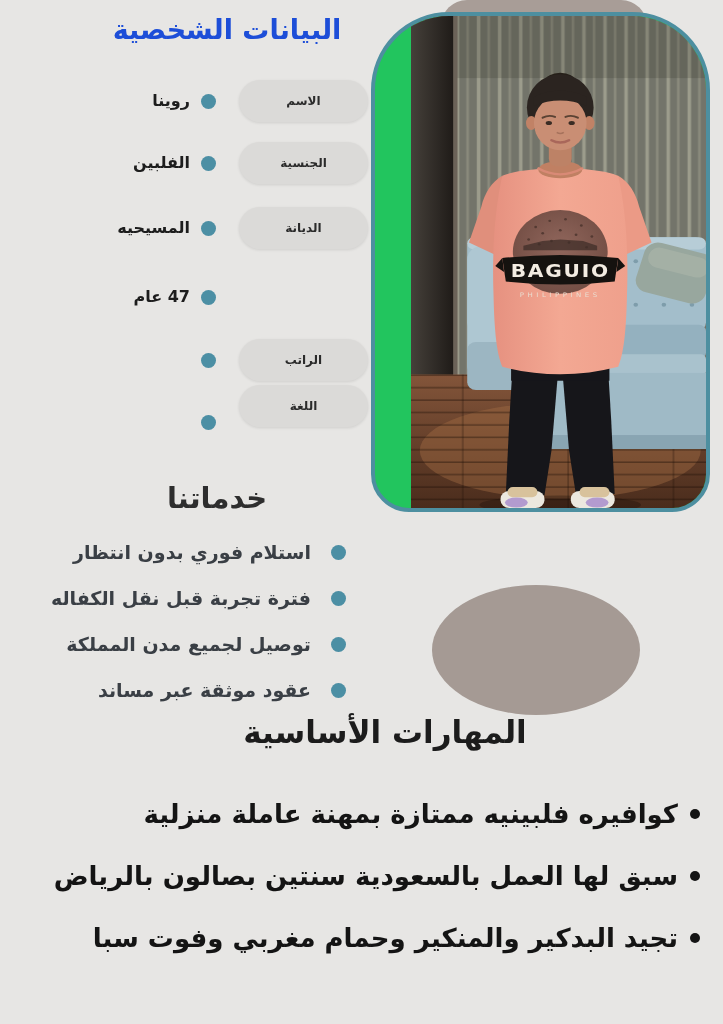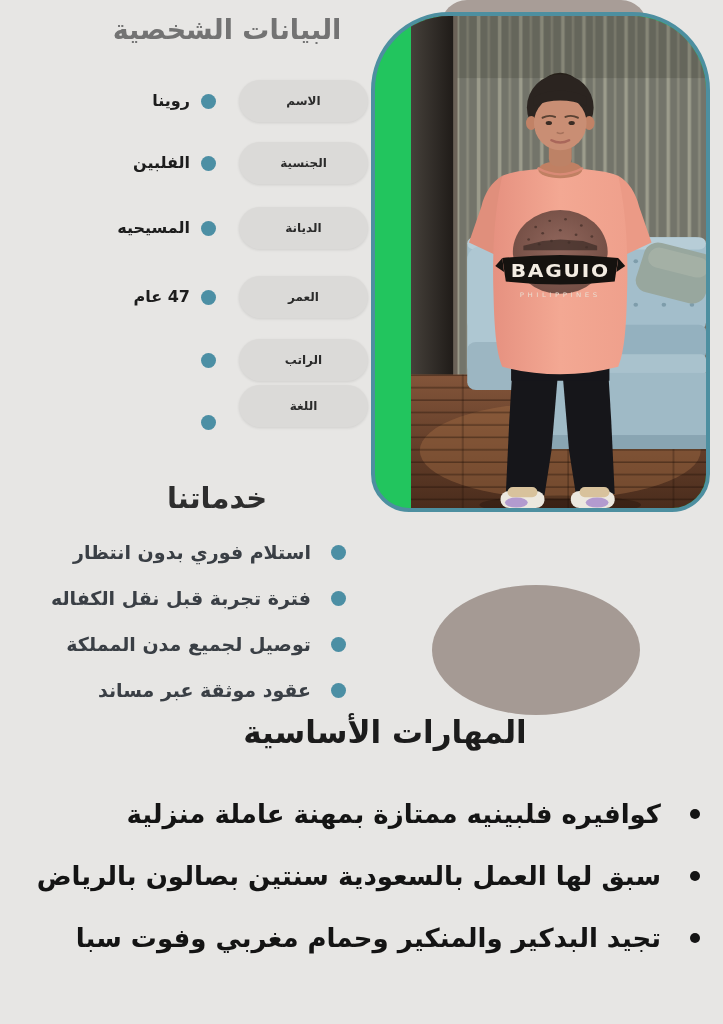--- a/index.html
+++ b/index.html
@@ -26,21 +26,21 @@
   .photo-card{
     position:absolute;left:371px;top:12px;width:339px;height:500px;
     border:4px solid #4d8fa0;
     border-radius:78px 78px 38px 38px;
     overflow:hidden;z-index:2;background:#22c55e;padding-left:36px;
   }
   .photo-card svg{display:block;width:100%;height:100%;}
   
   .main-title{
     position:absolute;left:97px;top:14px;width:260px;
-    text-align:center;font-size:27px;font-weight:bold;color:#737373;
+    text-align:center;font-size:27px;font-weight:bold;color:#1d4ed8;
     white-space:nowrap;z-index:3;
   }
   .pill{
     position:absolute;left:239px;width:129px;height:42px;
     background:#dbdad8;border-radius:21px;
     box-shadow:0 1px 3px rgba(0,0,0,.10);
     text-align:center;line-height:42px;
     font-size:12px;font-weight:bold;color:#2b2b2b;z-index:3;
     white-space:nowrap;
   }
@@ -64,21 +64,21 @@
   .service-text{
     position:absolute;right:412px;line-height:28px;
     font-size:19px;font-weight:bold;color:#3a3f45;white-space:nowrap;z-index:3;
   }
   
   .skills-title{
     position:absolute;left:235px;top:714px;width:300px;text-align:center;
     font-size:31px;font-weight:bold;color:#1c1c1c;white-space:nowrap;z-index:3;
   }
   .skill-line{
-    position:absolute;right:23px;display:flex;align-items:center;gap:29px;
+    position:absolute;right:23px;display:flex;align-items:center;gap:12px;
     font-size:26px;font-weight:bold;color:#141414;white-space:nowrap;z-index:3;
     line-height:40px;
   }
   .skill-bullet{
     width:10px;height:10px;border-radius:50%;background:#141414;flex:0 0 auto;
   }
 </style>
 </head>
 <body>
 
@@ -248,21 +248,20 @@
   <div class="field-value" style="top:80px">روينا</div>
 
   <div class="pill" style="top:142px">الجنسية</div>
   <div class="field-dot" style="top:156px"></div>
   <div class="field-value" style="top:142px">الفلبين</div>
 
   <div class="pill" style="top:207px">الديانة</div>
   <div class="field-dot" style="top:221px"></div>
   <div class="field-value" style="top:207px">المسيحيه</div>
 
-  <div class="pill" style="top:276px">العمر</div>
   <div class="field-dot" style="top:290px"></div>
   <div class="field-value" style="top:276px">47 عام</div>
 
   <div class="pill" style="top:339px">الراتب</div>
   <div class="field-dot" style="top:353px"></div>
 
   <div class="pill" style="top:385px">اللغة</div>
   <div class="field-dot" style="top:415px"></div>
 
   <div class="services-title">خدماتنا</div>

